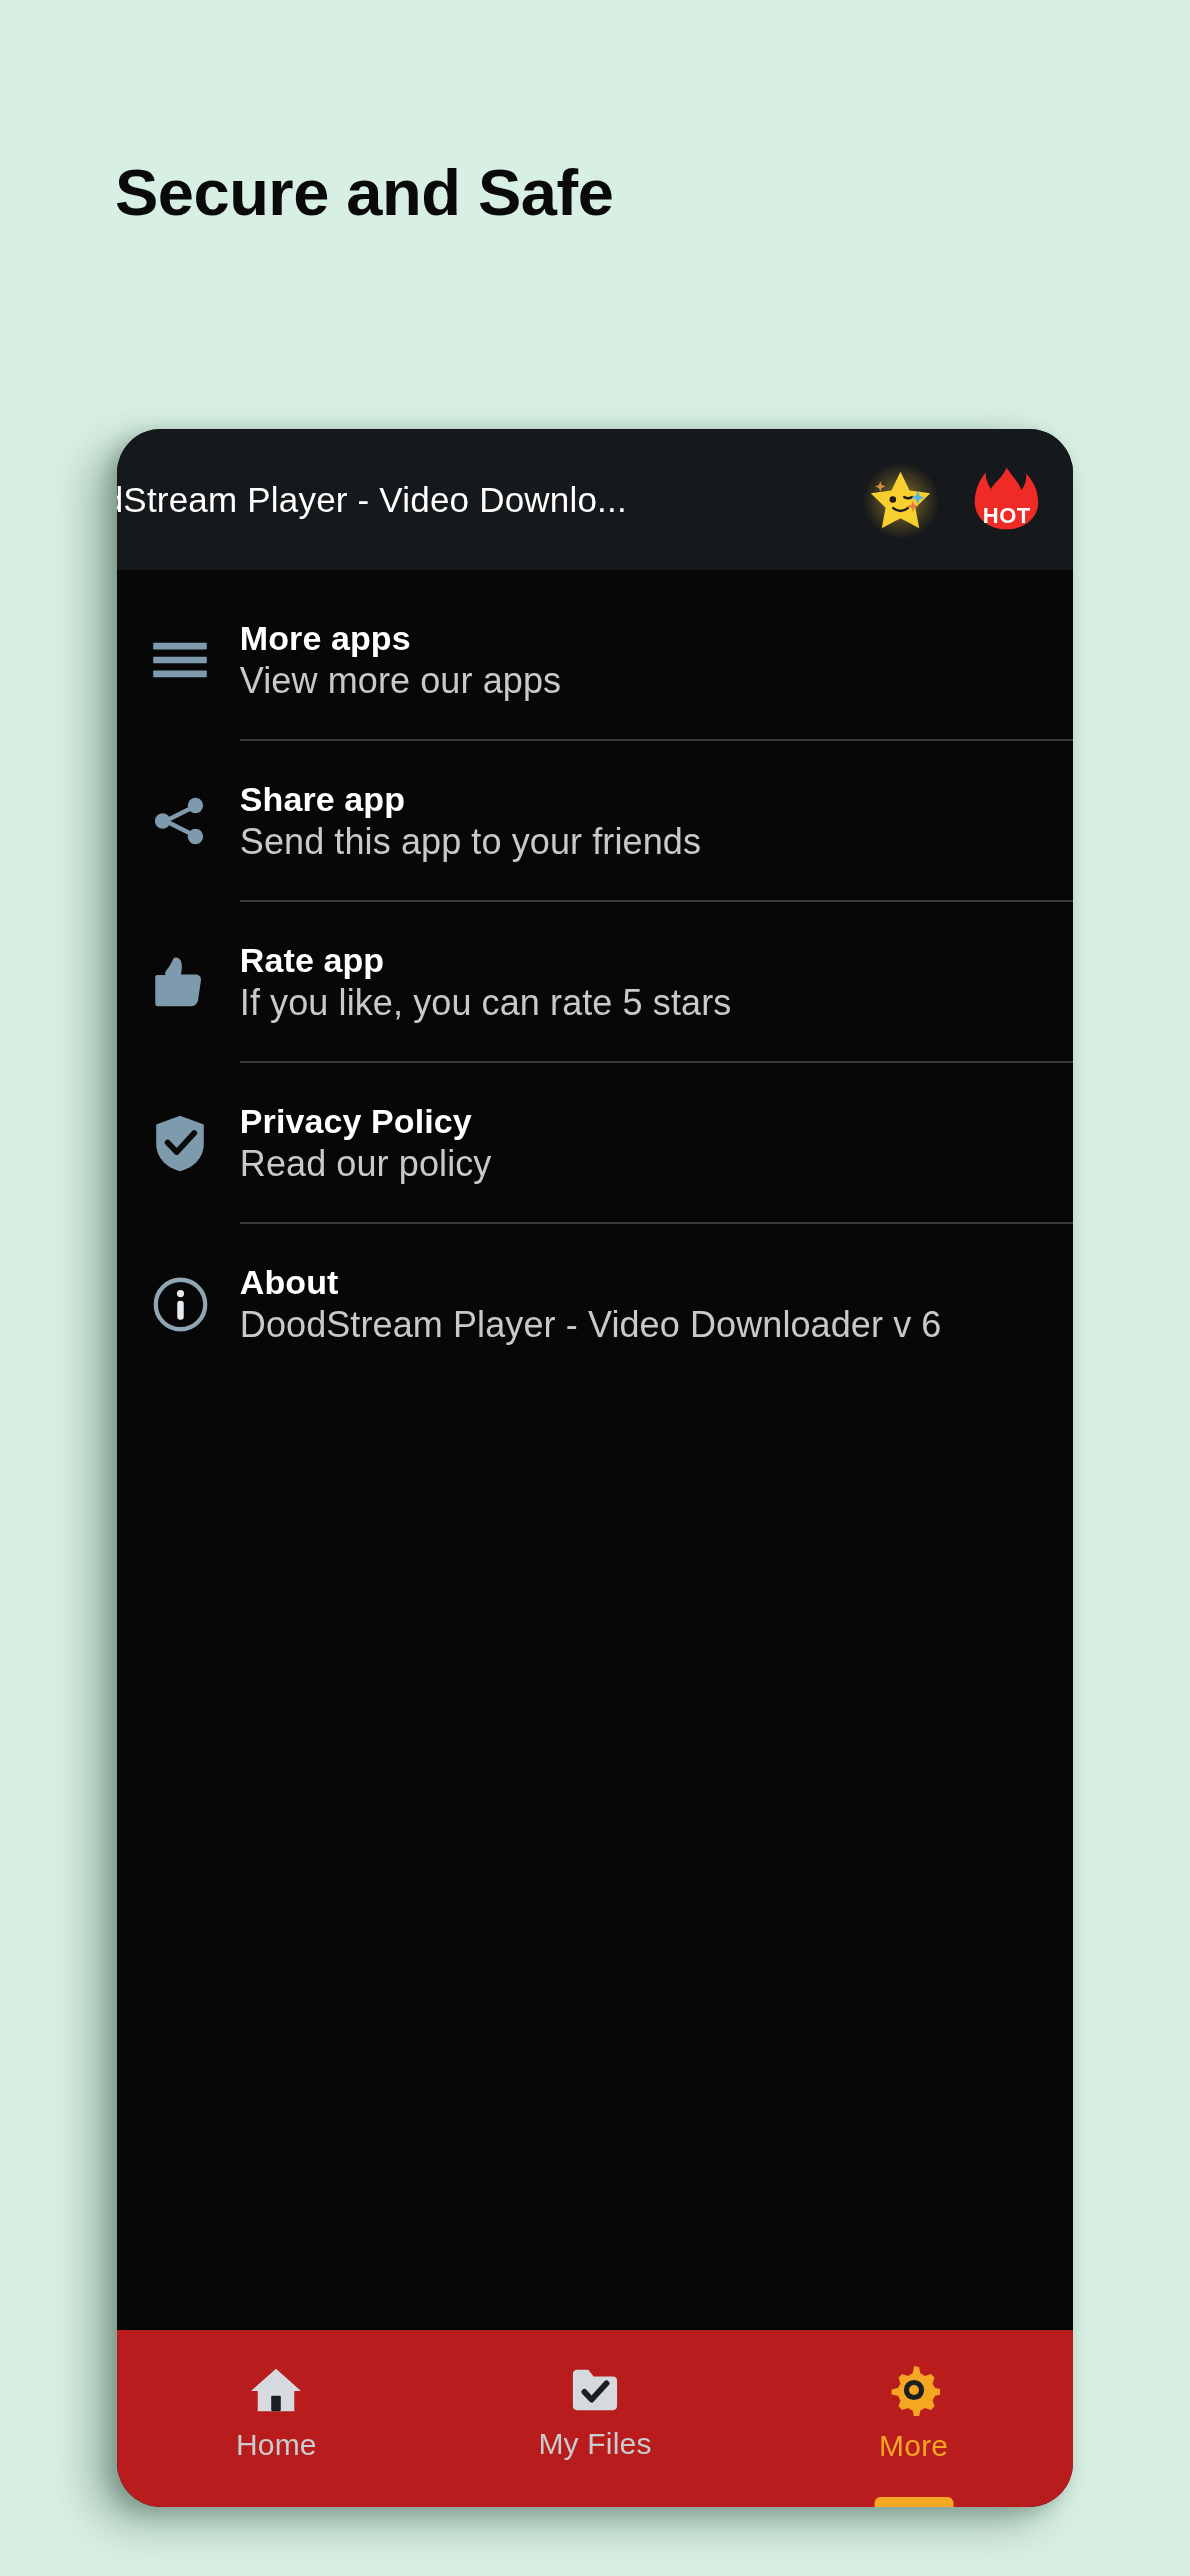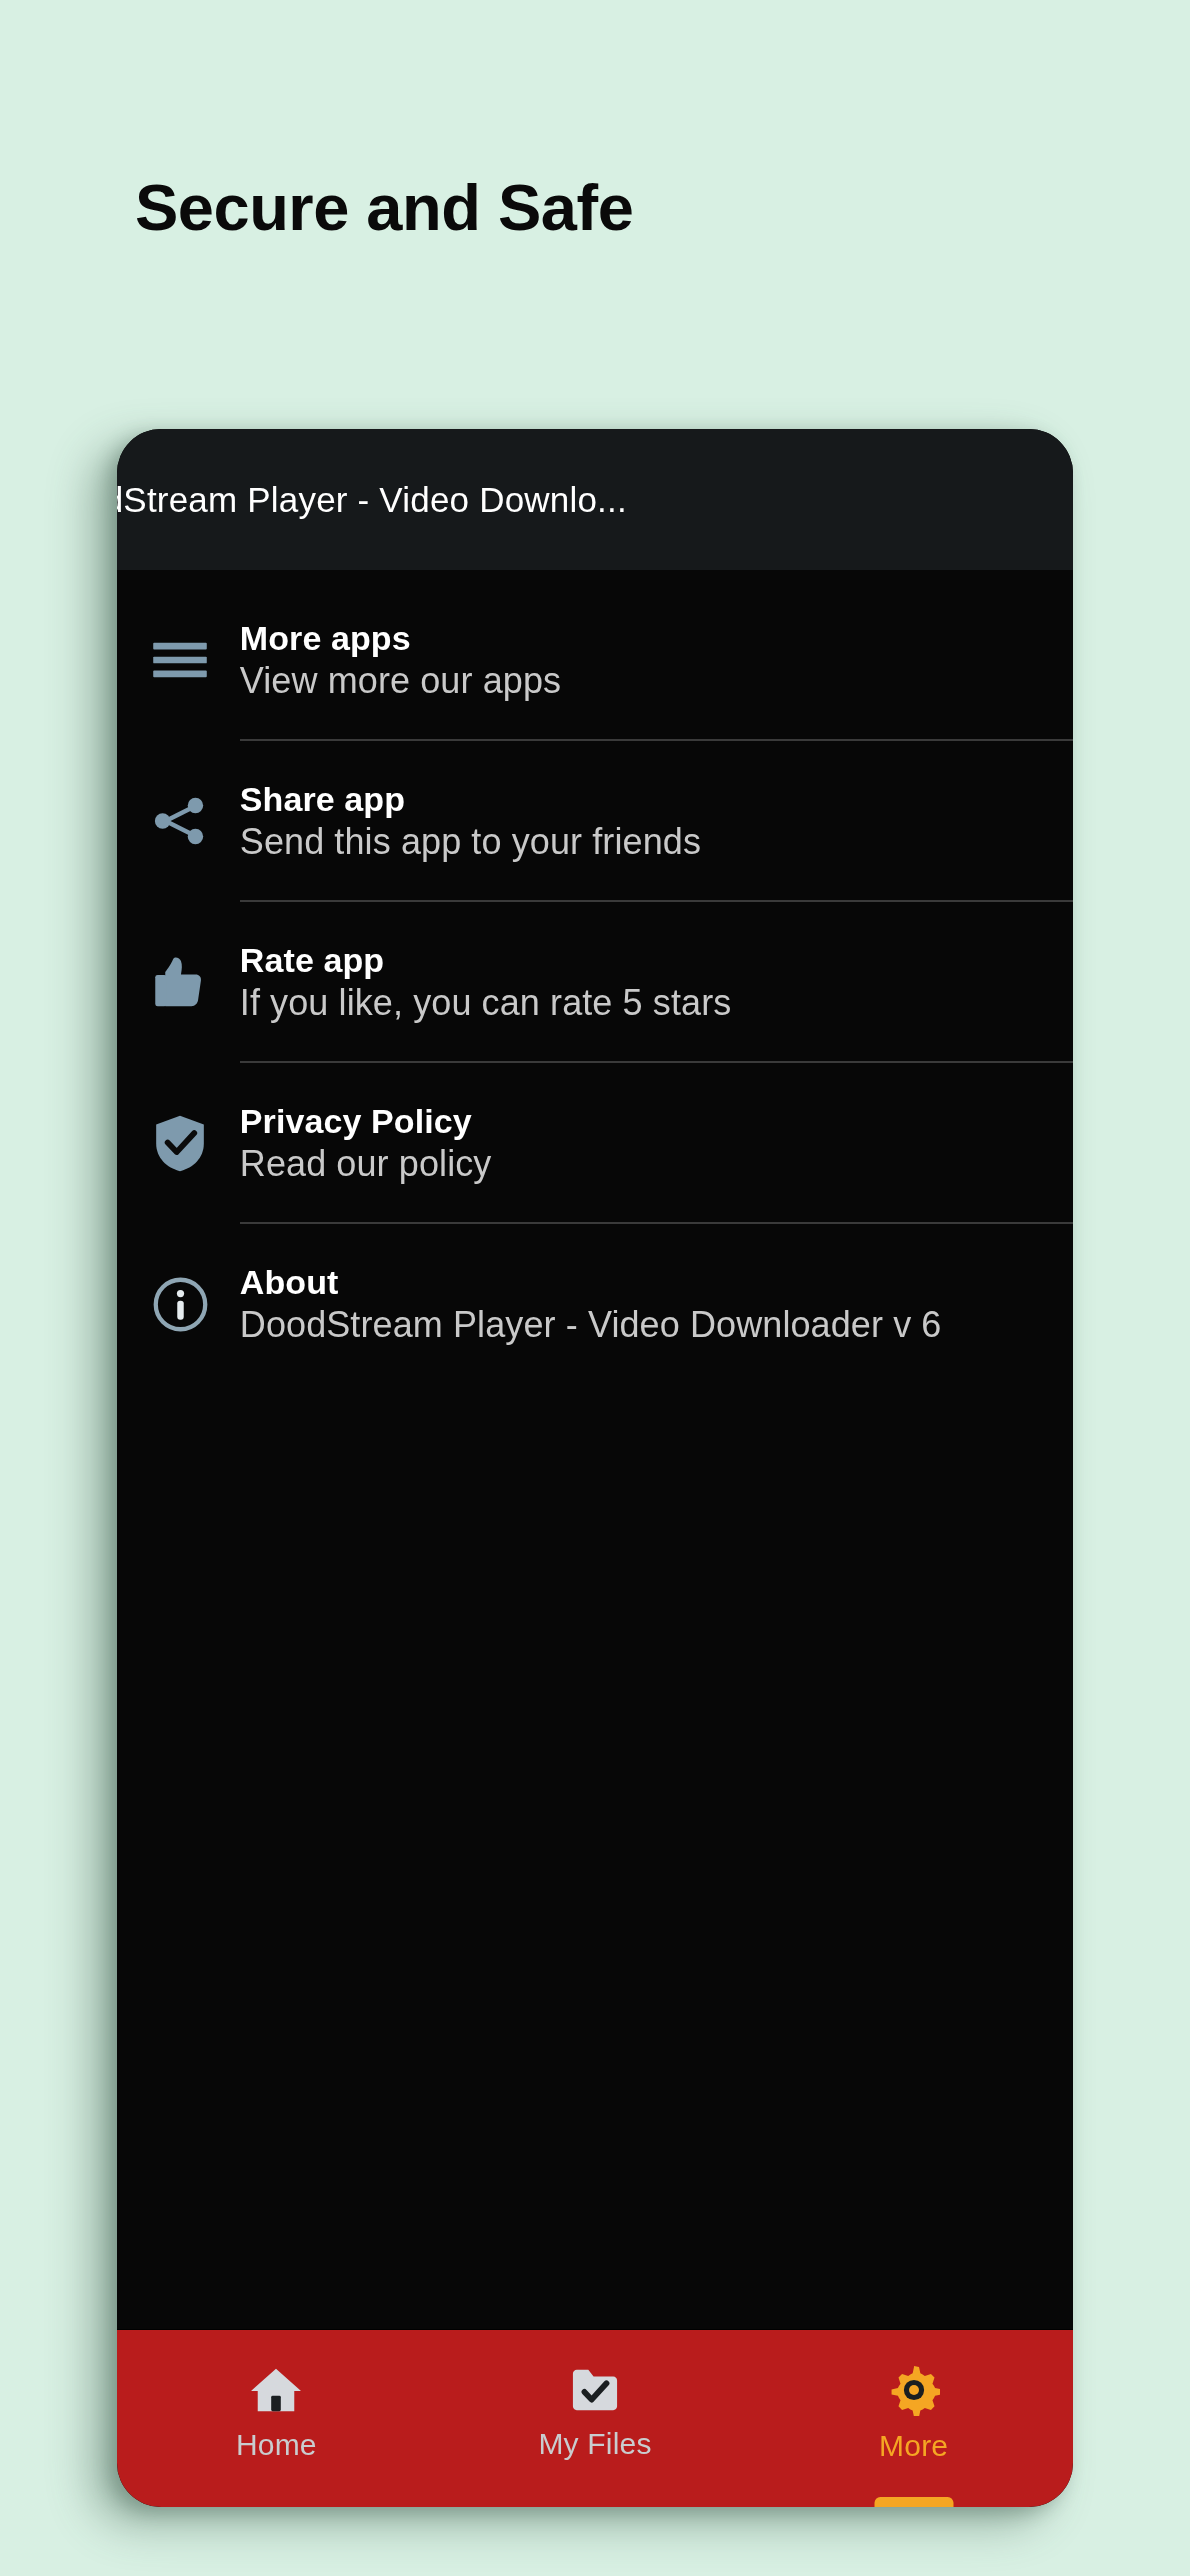--- a/index.html
+++ b/index.html
@@ -13,27 +13,26 @@
   body {
     background: #d8f0e3;
     font-family: "Liberation Sans", sans-serif;
     position: relative;
   }
 
   
   .headline {
     position: absolute;
     left: 115px;
-    top: 170px;
+    top: 155px;
     font-size: 65px;
     font-weight: bold;
     color: #0a0a0a;
     letter-spacing: -0.5px;
     white-space: nowrap;
-    margin-left: 20px;
   }
 
   
   .phone {
     position: absolute;
     left: 117px;
     top: 429px;
     width: 956px;
     height: 2078px;
     background: #000000;
@@ -212,20 +211,43 @@
 </head>
 <body>
 
 <div class="headline">Secure and Safe</div>
 
 <div class="phone">
 
   <div class="appbar">
     <div class="appbar-title">odStream Player - Video Downlo...</div>
 
+    <div class="appbar-actions">
+
+      <span class="star-icon">
+        <span class="glow"></span>
+        <svg width="71" height="71" viewBox="0 0 74 74">
+          <polygon points="37,8 46.5,27.5 68,30.5 52.5,45.5 56.5,67 37,56.5 17.5,67 21.5,45.5 6,30.5 27.5,27.5" fill="#f7cf2e"></polygon>
+          <circle cx="29" cy="37" r="3.4" fill="#1a1a1a"></circle>
+          <path d="M41 34.5 q4 2.2 8 0" stroke="#1a1a1a" stroke-width="2.6" fill="none" stroke-linecap="round"></path>
+          <path d="M29.5 46 q7.5 6 15 0" stroke="#1a1a1a" stroke-width="2.6" fill="none" stroke-linecap="round"></path>
+          <polygon points="55,28 57,33 62,35 57,37 55,42 53,37 48,35 53,33" fill="#4ab3e8" opacity="0.95"></polygon>
+          <polygon points="16,18 17.5,22 21.5,23.5 17.5,25 16,29 14.5,25 10.5,23.5 14.5,22" fill="#e8934a" opacity="0.9"></polygon>
+          <path d="M50 38 l1.5 4.5 l4.5 1.5 l-4.5 1.5 l-1.5 4.5 l-1.5 -4.5 l-4.5 -1.5 l4.5 -1.5 z" fill="#e86a4a" opacity="0.9"></path>
+        </svg>
+      </span>
+
+      <span class="hot-icon">
+        <svg width="75" height="75" viewBox="0 0 78 78">
+          <path d="M39 6 C34 18 27 20 23 28 C18.5 22 17 16 17.5 11 C10 19 6 31 6 42 C6 58 20 70 39 70 C58 70 72 58 72 42 C72 31 67 20 59.5 12 C60 18 58.5 24 54.5 29 C51 20 45 15 39 6 Z" fill="#ee2b26"></path>
+        </svg>
+        <span class="hot-text">HOT</span>
+      </span>
+
+    </div>
   </div>
 
   <div class="menu">
 
     <div class="menu-row">
       <div class="menu-icon">
         <svg width="58" height="44" viewBox="0 0 60 46">
           <rect x="2" y="5" width="56" height="7" rx="1" fill="#7e9aad"></rect>
           <rect x="2" y="19.5" width="56" height="7" rx="1" fill="#7e9aad"></rect>
           <rect x="2" y="34" width="56" height="7" rx="1" fill="#7e9aad"></rect>

